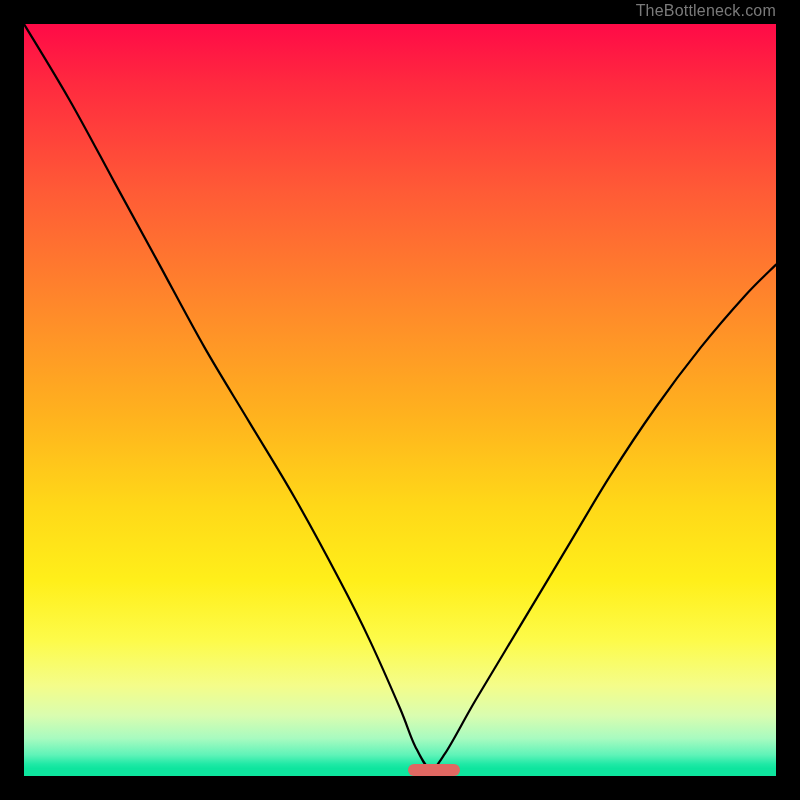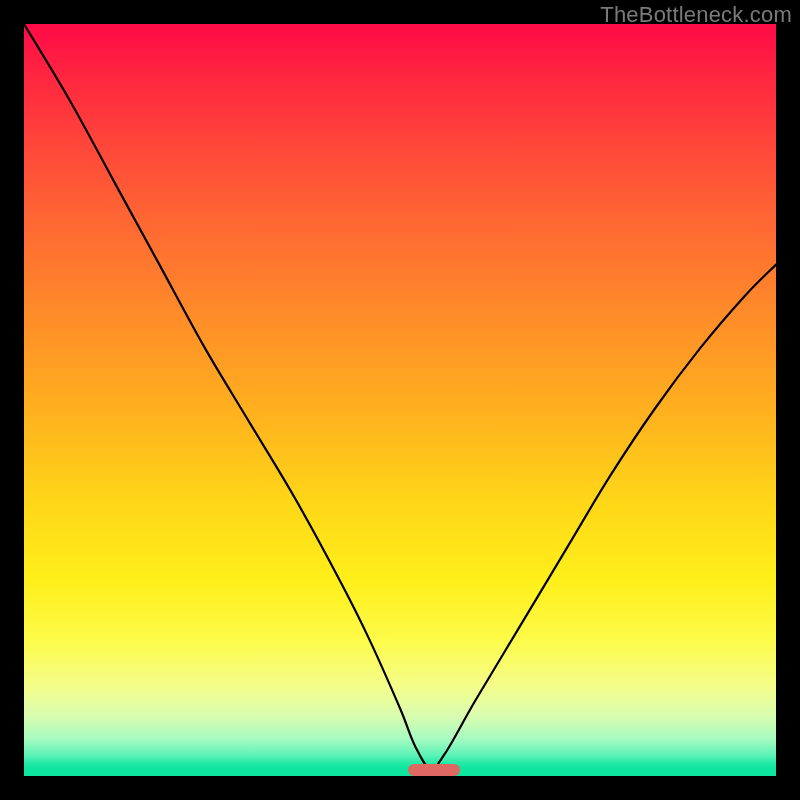--- a/index.html
+++ b/index.html
@@ -49,23 +49,23 @@
         #a8fbc0 95%,
         #5ff3b8 97.2%,
         #20e9a6 98.4%,
         #0ee59e 99%,
         #0ee59e 100%
       );
   }
   .watermark {
     position: absolute;
     top: 2px;
-    right: 8px;
+    right: 24px;
     color: #7a7a7a;
-    font-size: 22px;
+    font-size: 16px;
     font-weight: 500;
     letter-spacing: 0.2px;
     user-select: none;
   }
   svg.curve {
     position: absolute;
     left: 0;
     top: 0;
     width: 100%;
     height: 100%;

